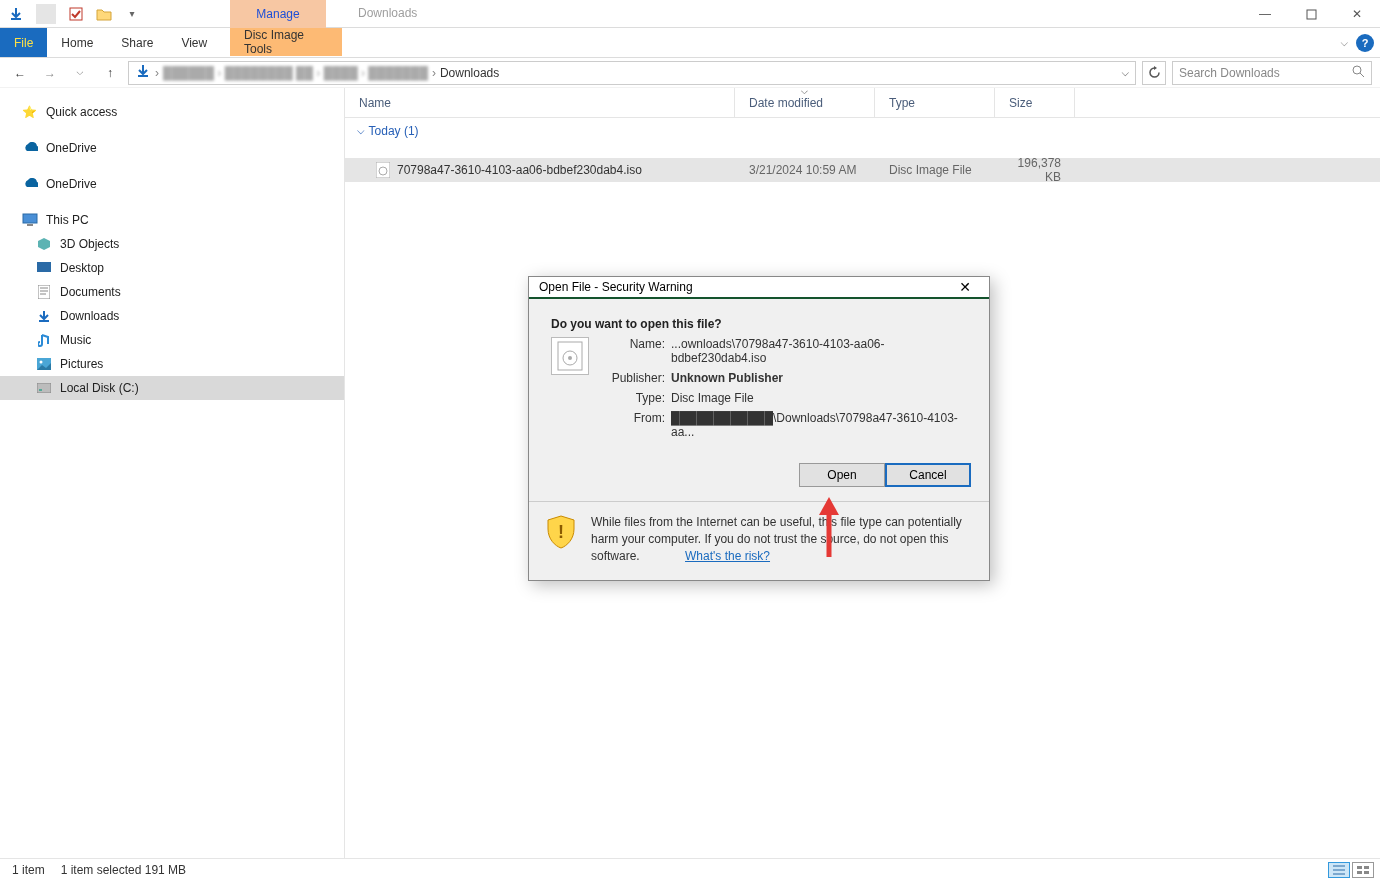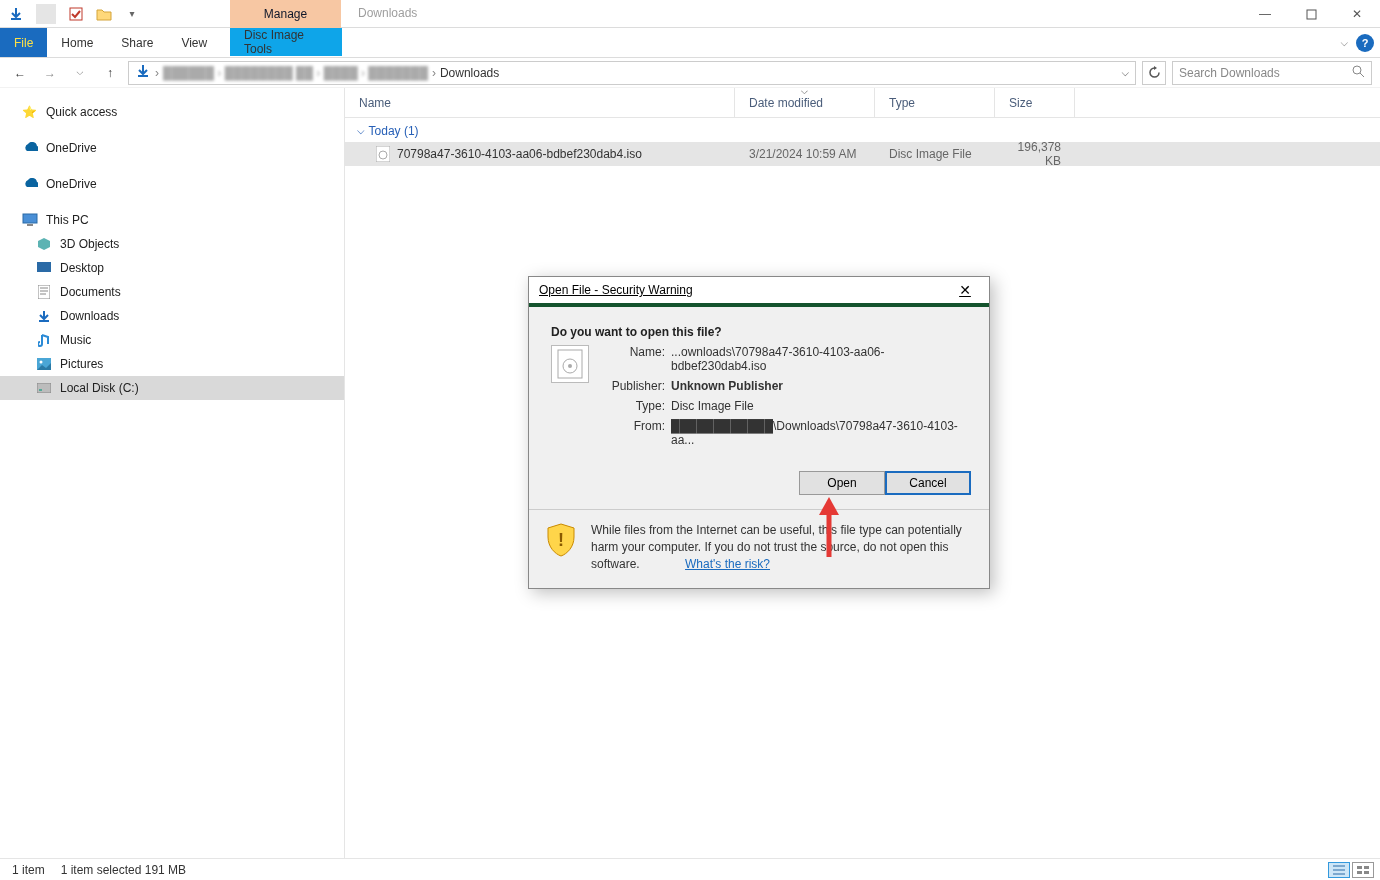--- a/index.html
+++ b/index.html
@@ -3,30 +3,30 @@
 <meta charset="utf-8">
 <style>
 * { box-sizing: border-box; margin: 0; padding: 0; font-family: "Segoe UI", Tahoma, sans-serif; }
 body { background: #fff; width: 1380px; height: 880px; overflow: hidden; position: relative; font-size: 12px; color: #000; }
 
 
 .titlebar { height: 28px; display: flex; align-items: center; border-bottom: 1px solid #dcdcdc; position: relative; background: #fff; }
 .titlebar .qat { display: flex; align-items: center; padding-left: 6px; gap: 8px; }
 .titlebar .qat span { width: 20px; height: 20px; display: flex; align-items: center; justify-content: center; }
 .qat-sep { width:1px; height:18px; background:#e5e5e5; margin:0 2px; }
-.titlebar .manage { position: absolute; left: 230px; top: 0; width: 111px; height: 28px; background: #f7c7a3; display:flex; align-items:center; justify-content:center; color:#0f172a; font-size: 12px; }
+.titlebar .manage { position: absolute; left: 230px; top: 0; width: 96px; height: 28px; background: #f7c7a3; display:flex; align-items:center; justify-content:center; color:#1d4ed8; font-size: 12px; }
 .titlebar .loc-title { position:absolute; left:358px; top:6px; color:#9e9e9e; font-size:12px; }
 .winBtns { position:absolute; right:0; top:0; display:flex; }
 .winBtns div { width:46px; height:28px; display:flex; align-items:center; justify-content:center; color:#555; }
 
 
 .ribbon { height: 30px; display:flex; align-items:stretch; border-bottom: 1px solid #dcdcdc; position:relative; }
 .ribbon .tab { padding: 0 14px; display:flex; align-items:center; font-size: 12px; color:#333; }
 .ribbon .tab.file { background:#1a6bbf; color:#fde047; }
-.ribbon .tab.context { background:#0ea5e9; color:#333; position:absolute; left:230px; width:112px; justify-content:center; }
+.ribbon .tab.context { background:#fdba74; color:#333; position:absolute; left:230px; width:112px; justify-content:center; }
 .ribbon .right { position:absolute; right:6px; top:0; display:flex; align-items:center; height:100%; gap:8px; }
 .help-circle { width:18px; height:18px; border-radius:50%; background:#1a6bbf; color:#fff; display:flex; align-items:center; justify-content:center; font-size:11px; font-weight:bold; }
 
 
 .addr-row { height: 30px; display:flex; align-items:center; gap:6px; padding: 0 8px; border-bottom: 1px solid #f2f2f2; }
 .nav-arrow { width:24px; height:24px; display:flex; align-items:center; justify-content:center; color:#888; }
 .nav-arrow.active { color:#333; }
 .addr-box { flex:1; height:24px; border:1px solid #ccc; display:flex; align-items:center; padding:0 6px; font-size:12px; gap:4px; }
 .addr-box .crumb { color:#333; }
 .addr-box .sep { color:#888; }
@@ -44,36 +44,36 @@
 .icon16 { width:16px; height:16px; display:inline-flex; align-items:center; justify-content:center; }
 
 .content { flex:1; display:flex; flex-direction:column; }
 .col-header { height:30px; display:flex; align-items:center; border-bottom:1px solid #e5e5e5; color:#4a5d7a; font-size:12px; }
 .col-header div { height:100%; display:flex; align-items:center; padding-left:14px; border-right:1px solid #e5e5e5; }
 .col-name { width:390px; }
 .col-date { width:140px; position:relative;}
 .col-type { width:120px; }
 .col-size { width:80px; }
 .group-hdr { padding:6px 6px 4px 12px; display:flex; align-items:center; gap:4px; color:#2760b7; font-size:12px; }
-.file-row { height:24px; display:flex; align-items:center; background:#e5e5e5; font-size:12px; color:#333; }
+.file-row { height:24px; display:flex; align-items:center; background:#e5e5e5; font-size:12px; color:#333;margin-top:16px; }
 .file-row .c { padding-left:14px; }
 .file-row .c.name { width:390px; display:flex; align-items:center; gap:6px; padding-left:30px;}
 .file-row .c.date { width:140px; color:#666;}
 .file-row .c.type { width:120px; color:#666;}
 .file-row .c.size { width:80px; text-align:right; padding-right:14px; color:#666;}
 
 
 .statusbar { height:22px; border-top:1px solid #e5e5e5; display:flex; align-items:center; padding:0 12px; font-size:12px; color:#333; position:absolute; bottom:0; left:0; right:0; gap:16px;}
 .statusbar .right { position:absolute; right:6px; display:flex; gap:2px; }
 .view-btn { width:22px; height:16px; border:1px solid #999; display:flex; align-items:center; justify-content:center; }
 .view-btn.active { background:#cde6f7; border-color:#3399dd;}
 
 
 .dialog { position:absolute; left:528px; top:276px; width:462px; background:#f0f0f0; border:1px solid #888; box-shadow: 4px 4px 16px rgba(0,0,0,.25); font-size:12px; }
-.dlg-title { height:30px; display:flex; align-items:center; padding:0 10px; justify-content:space-between; background:#fff; border-bottom:4px solid #14532d;text-decoration:underline;}
+.dlg-title { height:22px; display:flex; align-items:center; padding:0 10px; justify-content:space-between; background:#fff; border-bottom:2px solid #14532d;}
 .dlg-close { width:28px; height:22px; display:flex; align-items:center; justify-content:center; font-size:14px;}
 .dlg-body { padding: 18px 18px 14px 22px; }
 .dlg-q { font-weight:600; font-size:12px; margin-bottom:6px; color:#222;}
 .dlg-grid { display:grid; grid-template-columns: 50px 70px 1fr; gap-row:6px; row-gap:6px; align-items:start; }
 .dlg-grid .lbl { text-align:right; color:#333; padding-right:6px; }
 .dlg-grid .val { color:#333; }
 .dlg-grid .val.bold { font-weight:600; }
 .dlg-fileicon { grid-row: 1 / span 4; width:38px; height:38px; border:1px solid #bbb; display:flex; align-items:center; justify-content:center; color:#888; font-size:18px; background:#fff;}
 .dlg-btns { display:flex; justify-content:flex-end; margin-top:24px; }
 .dlg-btn { width:86px; height:24px; border:1px solid #999; background:#e1e1e1; display:flex; align-items:center; justify-content:center; font-size:12px; }

